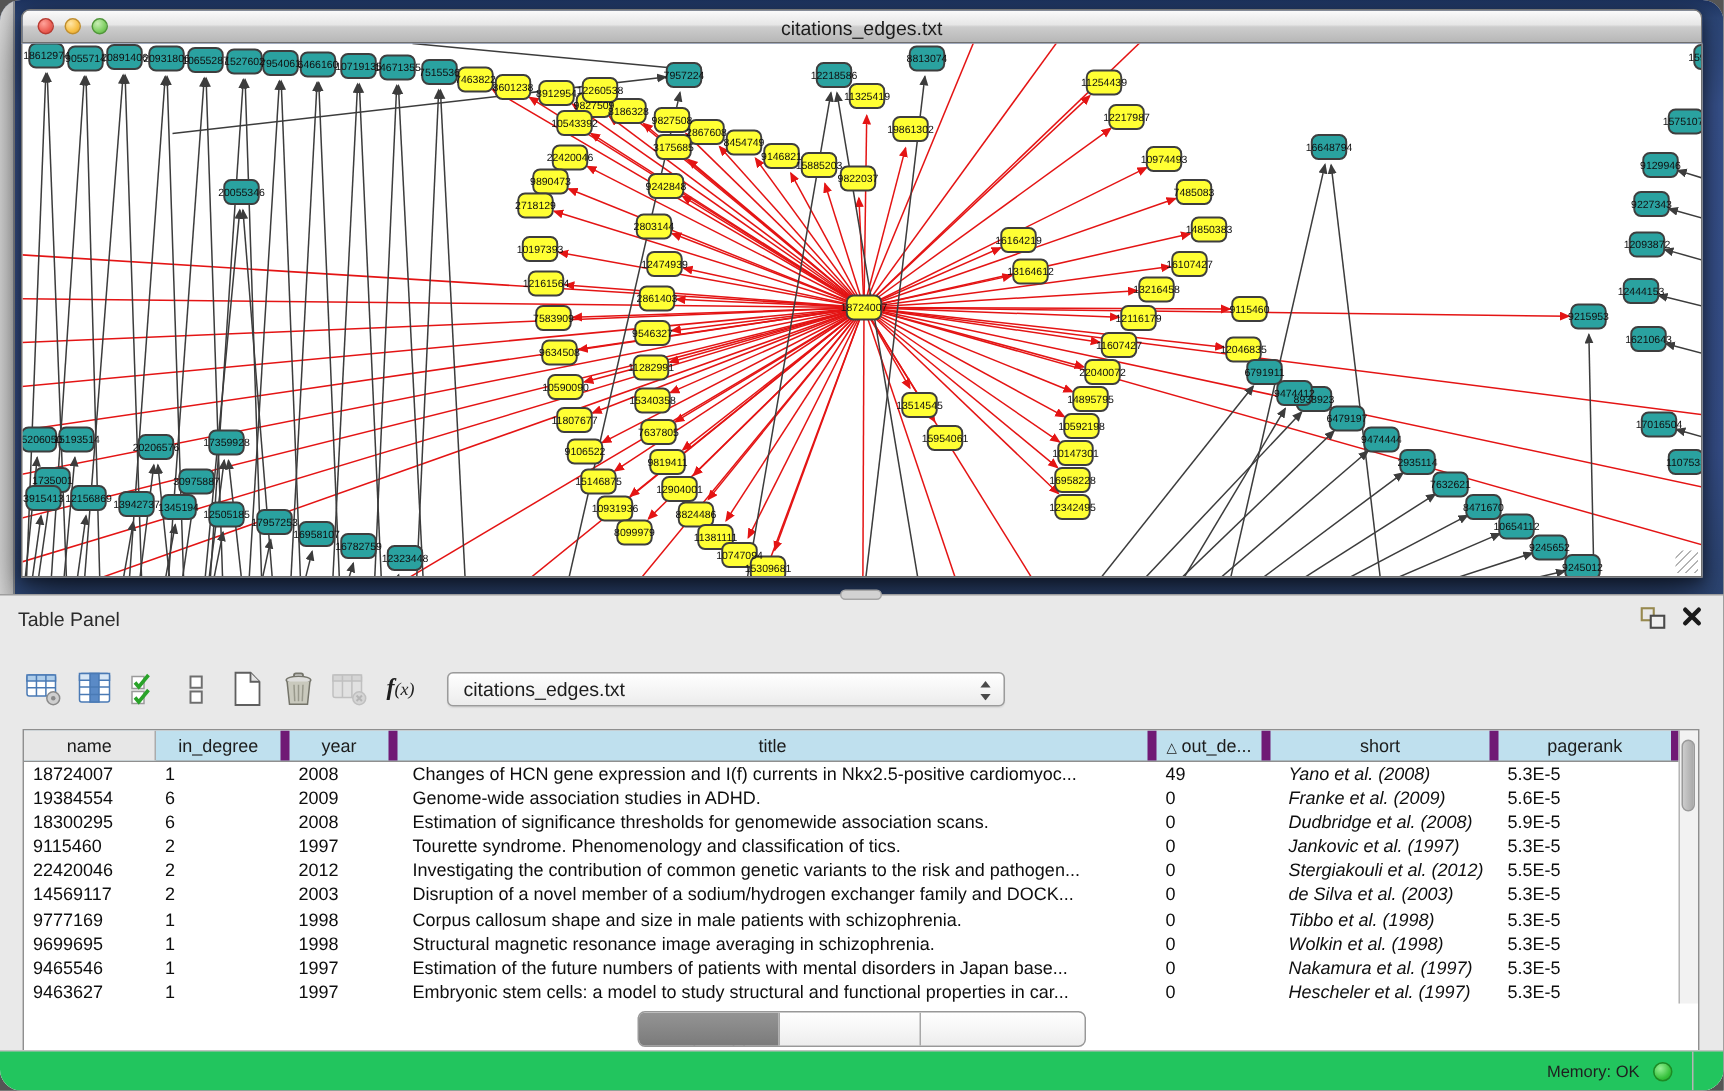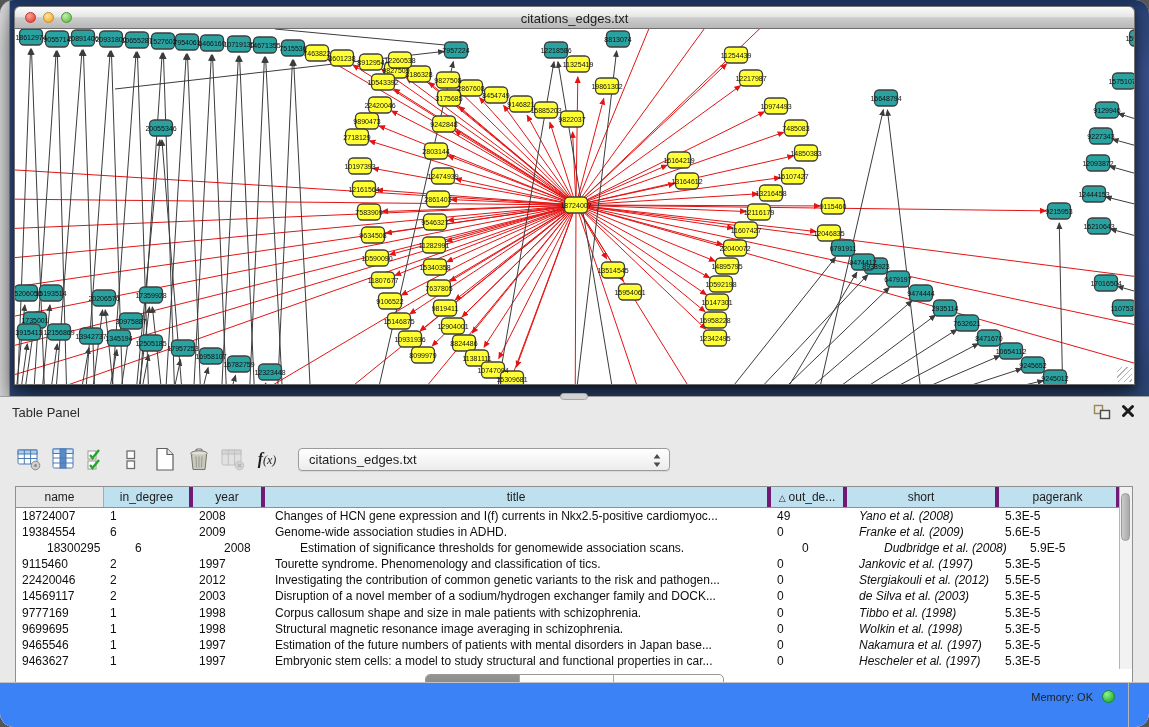--- a/index.html
+++ b/index.html
@@ -40,41 +40,41 @@
   .fx{font-family:"Liberation Serif",serif;font-style:italic;font-size:16px;color:#1e1e1e;font-weight:bold;}
   .fx small{font-size:12px;font-weight:normal;}
   .combo{margin-left:10px;width:372px;height:23px;box-sizing:border-box;border:1px solid #9b9b9b;border-radius:4px;
          background:linear-gradient(#ffffff,#ececec);display:flex;align-items:center;padding:0 10px;
          font-size:13px;color:#1d1d1d;position:relative;box-shadow:0 1px 1px rgba(0,0,0,.08);}
   .combo-arrows{position:absolute;right:8px;top:5px;}
 
   .table-box{position:absolute;left:15px;top:89px;width:1118px;height:224px;background:#ffffff;
              border:1px solid #8f8f8f;box-sizing:border-box;overflow:hidden;}
   .thead{display:grid;height:21px;width:1104px;background:#bfe0ee;border-bottom:1px solid #8f8f8f;box-sizing:border-box;}
-  .hcell{font-size:12px;color:#1c1c1c;text-align:center;line-height:20px;border-right:4px solid #701a75;
+  .hcell{font-size:12px;color:#1c1c1c;text-align:center;line-height:20px;border-right:6px solid #701a75;
          overflow:hidden;white-space:nowrap;}
   .hcell.first{background:#e7e7e7;border-right:1px solid #ababab;}
   .sort-tri{font-size:9px;margin-right:3px;color:#222;}
   .tbody{position:absolute;left:0;top:21px;width:1104px;}
   .trow{display:grid;height:16.1px;line-height:16.1px;font-size:12px;color:#0e0e0e;}
   .tcell{padding-left:6px;white-space:nowrap;overflow:hidden;}
   .tcell.c3{padding-left:10px;}
   .tcell.c5{padding-left:12px;font-style:italic;}
   .vscroll{position:absolute;right:0;top:0;width:13px;height:182px;background:#f2f2f2;border-left:1px solid #b5b5b5;box-sizing:border-box;}
   .vthumb{position:absolute;left:1px;top:6px;width:9px;height:48px;border-radius:5px;
           background:linear-gradient(90deg,#cccccc,#a9a9a9);border:1px solid #9a9a9a;box-sizing:border-box;}
 
   .tabbar{position:absolute;left:0;top:277px;width:100%;display:flex;justify-content:center;}
   .segmented{display:inline-flex;height:22px;border:1px solid #989898;border-radius:5px;overflow:hidden;
              background:linear-gradient(#ffffff,#ededed);box-shadow:0 1px 0 rgba(255,255,255,.8);}
   .seg{padding:17px 15px;font-size:12.5px;line-height:22px;color:#1f1f1f;border-right:1px solid #a8a8a8;cursor:default;}
   .seg:last-child{border-right:none;}
   .seg.active{background:linear-gradient(#949494,#6d6d6d);color:#f3f3f3;text-shadow:0 -1px 0 rgba(0,0,0,.25);}
 
-  .statusbar{position:absolute;left:0;bottom:0;width:100%;height:45px;background:#3b82f6;border-top:1px solid #c2c2c2;box-sizing:border-box;}
+  .statusbar{position:absolute;left:0;bottom:0;width:100%;height:27px;background:#22c55e;border-top:1px solid #c2c2c2;box-sizing:border-box;}
   .mem{position:absolute;right:56px;top:8px;font-size:11px;color:#1f1f1f;}
   .memdot{position:absolute;right:34px;top:7px;width:13px;height:13px;border-radius:50%;box-sizing:border-box;
           background:radial-gradient(circle at 35% 30%,#96f096,#35c03a 65%,#23a02b);border:1px solid #1d8a24;}
   .status-div{position:absolute;right:20px;top:0;height:100%;width:1px;background:#b5b5b5;}
 </style>
 </head>
 <body>
 
 <div class="screen">
 
@@ -613,21 +613,21 @@
           </div>
           <div class="trow" style="grid-template-columns: 88px 89px 72px 506px 76px 152px 121px;">
             <div class="tcell c0">19384554</div>
             <div class="tcell c1">6</div>
             <div class="tcell c2">2009</div>
             <div class="tcell c3">Genome-wide association studies in ADHD.</div>
             <div class="tcell c4">0</div>
             <div class="tcell c5">Franke et al. (2009)</div>
             <div class="tcell c6">5.6E-5</div>
           </div>
-          <div class="trow" style="grid-template-columns: 88px 89px 72px 506px 76px 152px 121px; margin-left: 25px;">
+          <div class="trow" style="grid-template-columns: 88px 89px 72px 506px 76px 152px 121px;">
             <div class="tcell c0">18300295</div>
             <div class="tcell c1">6</div>
             <div class="tcell c2">2008</div>
             <div class="tcell c3">Estimation of significance thresholds for genomewide association scans.</div>
             <div class="tcell c4">0</div>
             <div class="tcell c5">Dudbridge et al. (2008)</div>
             <div class="tcell c6">5.9E-5</div>
           </div>
           <div class="trow" style="grid-template-columns: 88px 89px 72px 506px 76px 152px 121px;">
             <div class="tcell c0">9115460</div>

